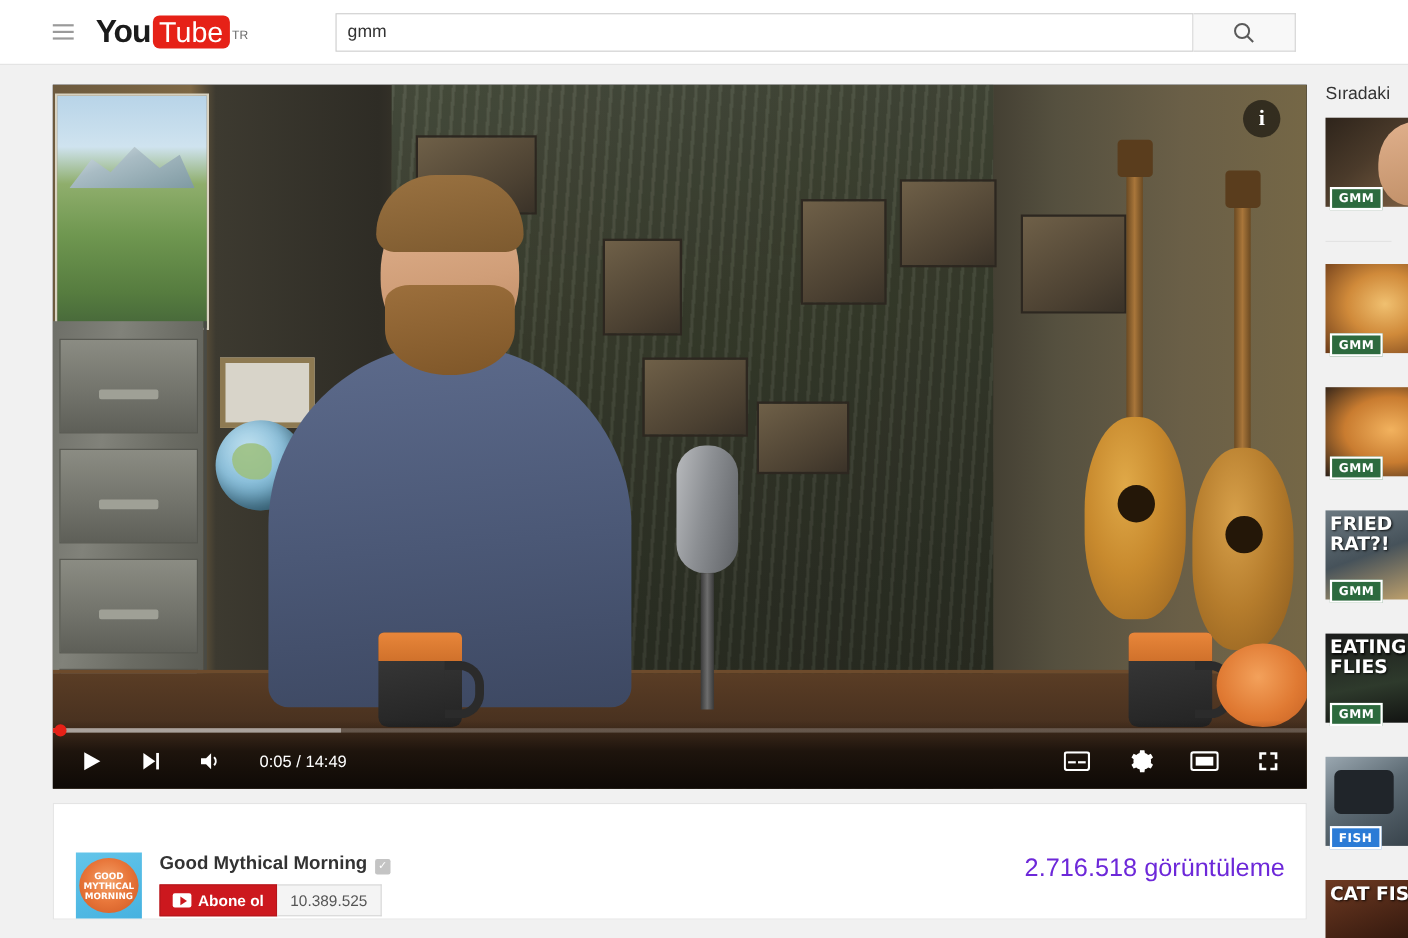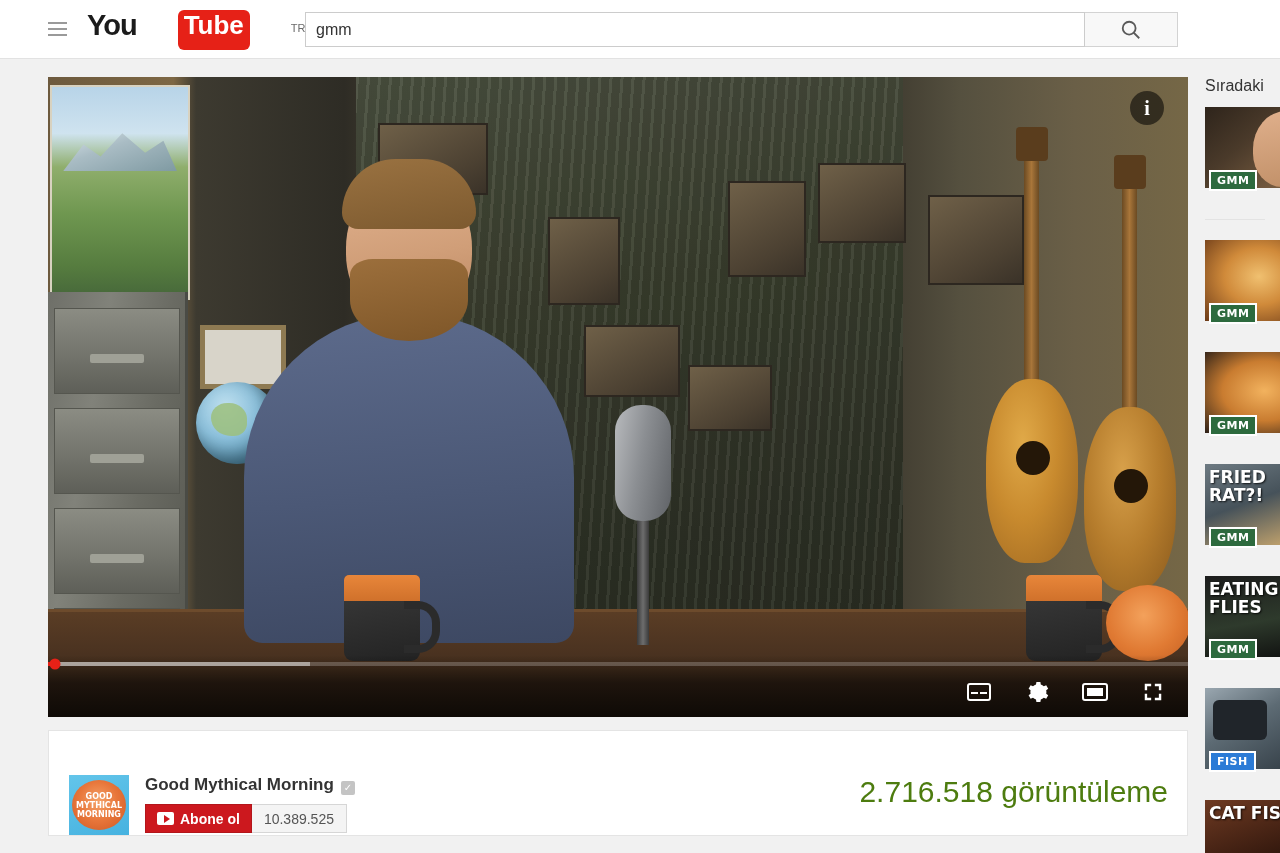--- a/index.html
+++ b/index.html
@@ -23,32 +23,32 @@
     margin-left: 41px;
     display: flex; flex-direction: column;
     justify-content: center; align-items: center; gap: 4px;
     cursor: pointer;
   }
   .guide-btn span {
     display: block; width: 19px; height: 2px; background: #9a9a9a;
   }
   .logo-wrap {
     display: flex; align-items: flex-start;
-    margin-left: 14px; cursor: pointer; gap: 39px;
+    margin-left: 14px; cursor: pointer;
   }
   .logo-you {
     font-family: "Liberation Sans", sans-serif;
     font-weight: bold; font-size: 29px; color: #1b1b1b;
     letter-spacing: -1px; line-height: 32px;
   }
   .logo-tube {
     background: #e62117; color: #ffffff;
-    font-weight: bold; font-size: 26px;
+    font-weight: normal; font-size: 26px;
     line-height: 30px;
-    padding: 0px 6px 10px 6px;
+    padding: 0px 6px 0 6px;
     border-radius: 6px;
     margin-left: 2px; margin-top: 1px;
   }
   .logo-cc {
     font-size: 11px; color: #6b6b6b;
     margin-left: 2px; margin-top: 13px;
     font-weight: normal;
   }
   .search-wrap {
     position: absolute; left: 305px; top: 12px;
@@ -378,21 +378,21 @@
   }
   .sub-count {
     background: #f4f4f4; color: #555555;
     font-size: 14px;
     display: flex; align-items: center;
     padding: 0 12px;
     border: 1px solid #d6d6d6; border-left: none;
   }
   .view-count {
     position: absolute; right: 20px;
-    font-size: 30px; color: #4d7c0f; font-weight: normal;
+    font-size: 23px; color: #6d28d9; font-weight: normal;
     white-space: nowrap;
   }
 
   
   .sidebar {
     position: absolute; left: 1205px; top: 18px;
     width: 75px;
   }
   .side-title {
     font-size: 16px; color: #333333;
@@ -518,20 +518,40 @@
 
       <div class="info-btn">i</div>
 
       <div class="controls">
         <div class="progress">
           <div class="prog-load"></div>
           <div class="prog-play"></div>
           <div class="prog-knob"></div>
         </div>
 
+        <div class="ctl-left">
+          <div class="ctl-btn">
+            <svg width="22" height="22" viewBox="0 0 24 24">
+              <polygon points="5,3 21,12 5,21" fill="#ffffff"></polygon>
+            </svg>
+          </div>
+          <div class="ctl-btn">
+            <svg width="20" height="20" viewBox="0 0 24 24">
+              <polygon points="4,3 17,12 4,21" fill="#ffffff"></polygon>
+              <rect x="18" y="3" width="3" height="18" fill="#ffffff"></rect>
+            </svg>
+          </div>
+          <div class="ctl-btn">
+            <svg width="22" height="22" viewBox="0 0 24 24">
+              <polygon points="3,9 8,9 13,4 13,20 8,15 3,15" fill="#ffffff"></polygon>
+              <path d="M16 8 a6 6 0 0 1 0 8" fill="none" stroke="#ffffff" stroke-width="2"></path>
+            </svg>
+          </div>
+          <div class="time">0:05 / 14:49</div>
+        </div>
 
         <div class="ctl-right">
           <div class="ctl-btn">
             <svg width="24" height="18" viewBox="0 0 24 18">
               <rect x="1" y="1" width="22" height="16" rx="2" fill="none" stroke="#ffffff" stroke-width="2"></rect>
               <rect x="4" y="9" width="7" height="2" fill="#ffffff"></rect>
               <rect x="13" y="9" width="7" height="2" fill="#ffffff"></rect>
             </svg>
           </div>
           <div class="ctl-btn">

